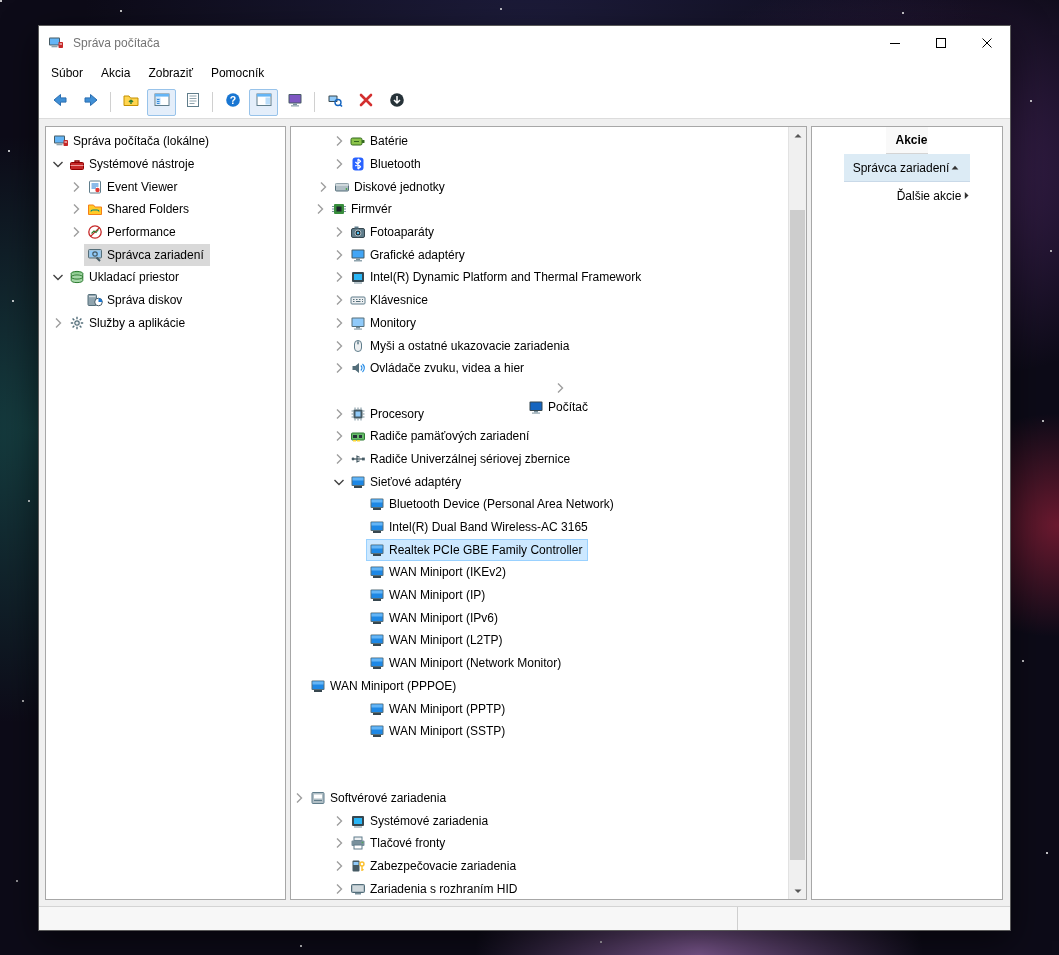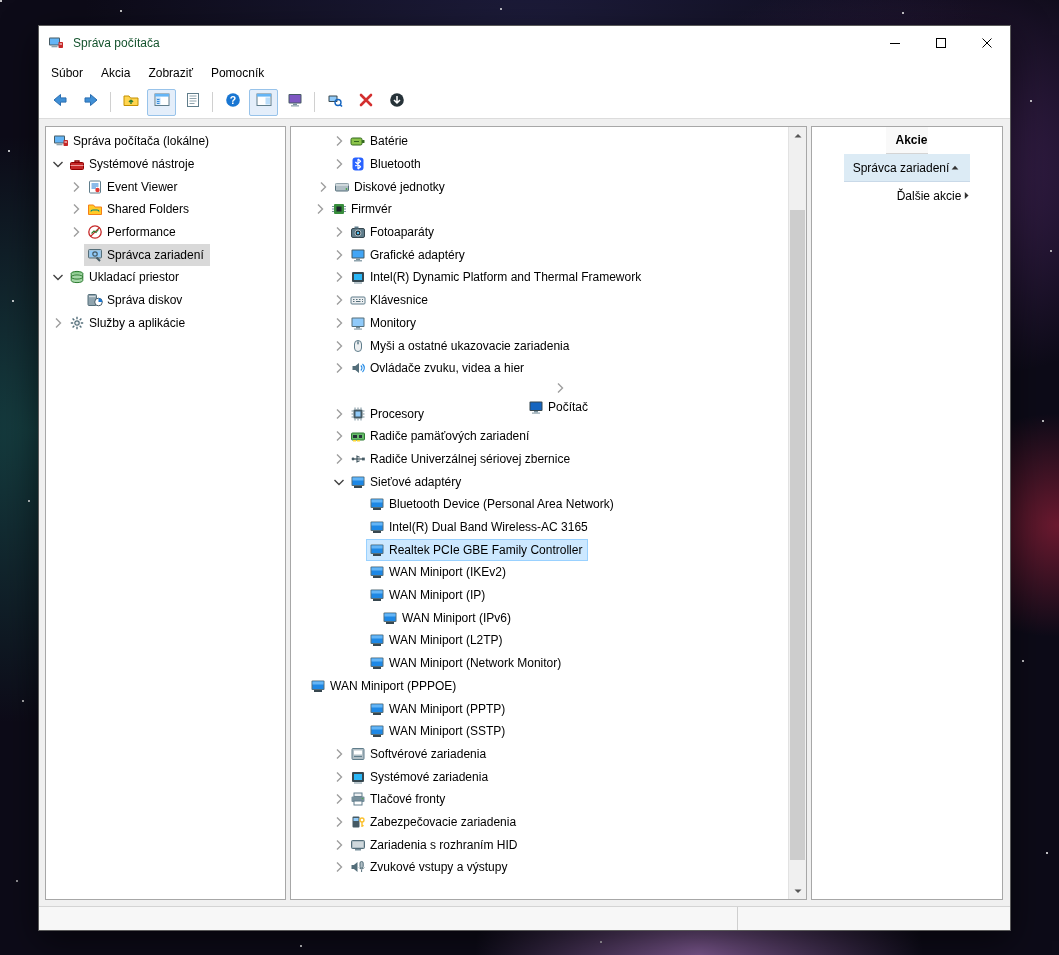--- a/index.html
+++ b/index.html
@@ -20,21 +20,21 @@
       300px 945px #fff, 600px 941px #ccc, 902px 12px #fff, 500px 8px #eee, 120px 10px #fff,
       1050px 250px #ddd, 28px 500px #fff;}
   #window{
     position:absolute;left:38px;top:25px;width:973px;height:906px;
     background:#ffffff;border:1px solid #5a5a5a;box-sizing:border-box;
     display:flex;flex-direction:column;box-shadow:0 10px 34px rgba(0,0,0,.55);
   }
   
   .titlebar{height:34px;display:flex;align-items:center;padding-left:9px;flex:none;}
   .titlebar .appicon{width:18px;height:16px;flex:none;}
-  .title-text{font-size:12px;color:#14532d;margin-left:7px;flex:1;white-space:nowrap;}
+  .title-text{font-size:12px;color:#737373;margin-left:7px;flex:1;white-space:nowrap;}
   .win-controls{display:flex;height:100%;}
   .win-btn{width:46px;height:100%;display:flex;align-items:center;justify-content:center;}
   .win-btn svg{display:block;}
   
   .menubar{height:26px;display:flex;align-items:center;padding-left:3px;font-size:12px;flex:none;}
   .menu-item{padding:4px 9px;color:#000;cursor:default;}
   
   .toolbar{height:32px;display:flex;align-items:center;padding:0 5px;border-bottom:1px solid #dcdcdc;flex:none;}
   .tb-btn{width:27px;height:25px;display:flex;align-items:center;justify-content:center;margin:0 1px;border:1px solid transparent;border-radius:2px;}
   .tb-btn.pressed{background:#e4eefa;border-color:#98c3ea;}
@@ -675,21 +675,21 @@
                 <svg width="16" height="16" viewBox="0 0 16 16">
                   <rect x="1.5" y="2.5" width="13" height="9.5" rx="1" fill="#546e7a"></rect>
                   <rect x="2.5" y="3.5" width="11" height="7.5" fill="#1e88e5"></rect>
                   <rect x="2.5" y="3.5" width="11" height="3" fill="#64b5f6"></rect>
                   <rect x="4" y="12" width="8" height="2" fill="#37474f"></rect>
                 </svg>
               </span>
               <span class="lbl">WAN Miniport (IP)</span>
             </span>
           </div>
-          <div class="tree-row" style="padding-left: 59px; gap: 13px;">
+          <div class="tree-row" style="padding-left: 59px;">
             <span class="chev"></span>
             <span class="lblwrap">
               <span class="ticon">
                 <svg width="16" height="16" viewBox="0 0 16 16">
                   <rect x="1.5" y="2.5" width="13" height="9.5" rx="1" fill="#546e7a"></rect>
                   <rect x="2.5" y="3.5" width="11" height="7.5" fill="#1e88e5"></rect>
                   <rect x="2.5" y="3.5" width="11" height="3" fill="#64b5f6"></rect>
                   <rect x="4" y="12" width="8" height="2" fill="#37474f"></rect>
                 </svg>
               </span>
@@ -759,21 +759,21 @@
                 <svg width="16" height="16" viewBox="0 0 16 16">
                   <rect x="1.5" y="2.5" width="13" height="9.5" rx="1" fill="#546e7a"></rect>
                   <rect x="2.5" y="3.5" width="11" height="7.5" fill="#1e88e5"></rect>
                   <rect x="2.5" y="3.5" width="11" height="3" fill="#64b5f6"></rect>
                   <rect x="4" y="12" width="8" height="2" fill="#37474f"></rect>
                 </svg>
               </span>
               <span class="lbl">WAN Miniport (SSTP)</span>
             </span>
           </div>
-          <div class="tree-row" style="padding-left: 40px;">
+          <div class="tree-row" style=" margin-top: 44px;">
             <span class="chev">
               <svg width="16" height="16" viewBox="0 0 16 16">
                 <path d="M6 3.5L10.5 8 6 12.5" stroke="#9e9e9e" stroke-width="1.4" fill="none"></path>
               </svg>
             </span>
             <span class="lblwrap">
               <span class="ticon">
                 <svg width="16" height="16" viewBox="0 0 16 16">
                   <rect x="2" y="2.5" width="12" height="11" rx="1" fill="#b0bec5" stroke="#607d8b"></rect>
                   <rect x="4" y="4.5" width="8" height="4" fill="#fff"></rect>

